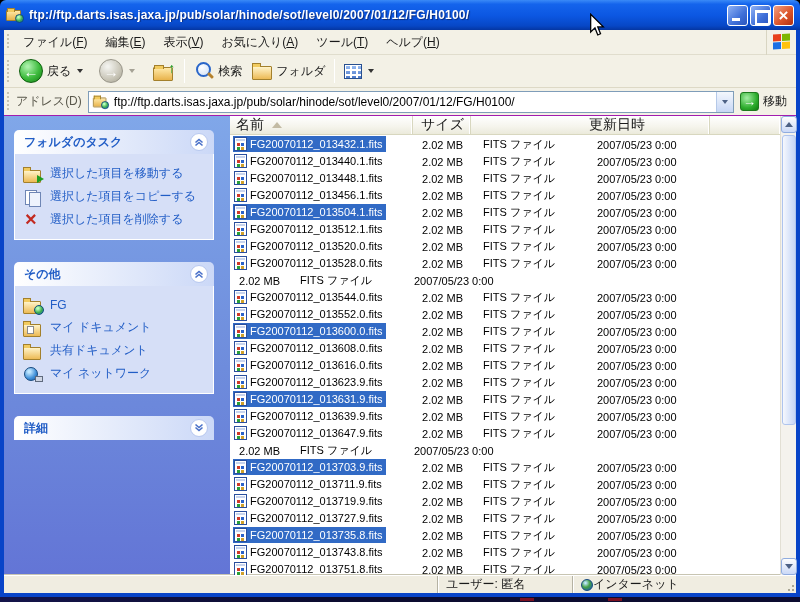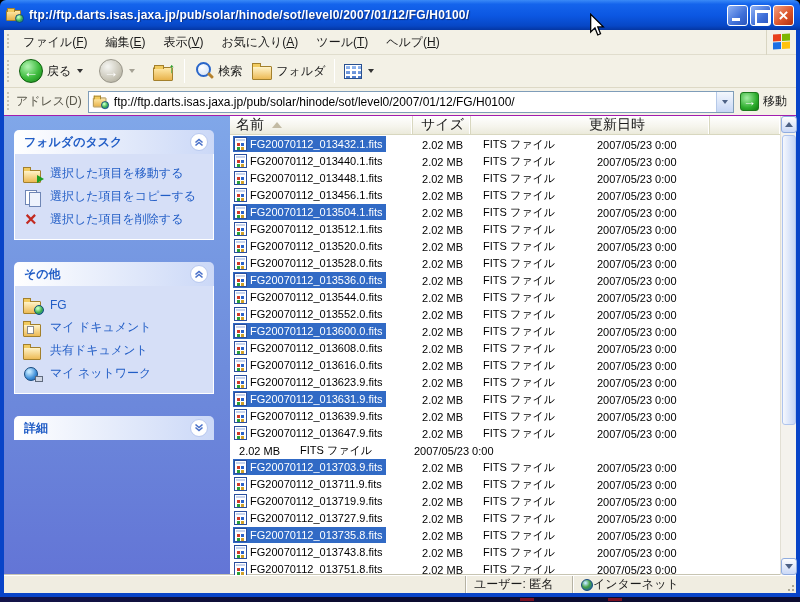--- a/index.html
+++ b/index.html
@@ -143,21 +143,21 @@
   .sbtn.up { top:0; } .sbtn.down { bottom:0; }
   .tri-up { width:0; height:0; border-left:4px solid transparent; border-right:4px solid transparent; border-bottom:5px solid #4d6185; }
   .tri-down { width:0; height:0; border-left:4px solid transparent; border-right:4px solid transparent; border-top:5px solid #4d6185; }
   .sthumb { position:absolute; left:1px; top:19px; width:14px; height:290px; border-radius:3px;
     background:linear-gradient(90deg,#f6f8fd,#dce6fa 50%,#c6d5f5); border:1px solid #aec4ee; }
 
   
   .statusbar { height:18px; display:flex; align-items:center; background:#f0ede1; border-top:1px solid #fff; box-shadow:0 -1px 0 #c8c5b2; font-size:12px; color:#1a1a1a; }
   .spane { height:100%; display:flex; align-items:center; padding:0 8px; border-left:1px solid #b5b2a3; box-shadow:inset 1px 0 0 #fff; white-space:nowrap; }
   .spane.first { flex:1; border-left:none; box-shadow:none; }
-  .spane.user { width:107px; }
+  .spane.user { width:135px; }
   .spane.zone { width:210px; }
   .sglobe { width:12px; height:12px; border-radius:50%; background:radial-gradient(circle at 35% 30%,#bfe6ff 5%,#46a146 45%,#1b5fa8 90%); border:1px solid #14487e; }
   .sgrip { width:14px; height:100%; background:
      radial-gradient(circle at 11px 14px,#a8a593 1.2px,transparent 1.5px),
      radial-gradient(circle at 7px 14px,#a8a593 1.2px,transparent 1.5px),
      radial-gradient(circle at 11px 10px,#a8a593 1.2px,transparent 1.5px); }
 
   .bottomborder { height:4px; background:#0844c8; }
   .taskbar { height:5px; background:linear-gradient(90deg,#14144a,#0c0c30 40%,#0c0c30); position:relative; }
   .taskbar i { position:absolute; top:1px; width:14px; height:3px; background:#7a1020; }
@@ -417,24 +417,20 @@
               <div class="frow">
                 <span class="cell name"><span class="chip">
                     <span class="fits-icon"></span>
                     <span>FG20070112_013528.0.fits</span>
                   </span></span>
                 <span class="cell size">2.02 MB</span>
                 <span class="cell type">FITS ファイル</span>
                 <span class="cell date">2007/05/23 0:00</span>
               </div>
               <div class="frow sel">
-                <span class="cell name"><span class="chip">
-                    <span class="fits-icon"></span>
-                    <span>FG20070112_013536.0.fits</span>
-                  </span></span>
                 <span class="cell size">2.02 MB</span>
                 <span class="cell type">FITS ファイル</span>
                 <span class="cell date">2007/05/23 0:00</span>
               </div>
               <div class="frow">
                 <span class="cell name"><span class="chip">
                     <span class="fits-icon"></span>
                     <span>FG20070112_013544.0.fits</span>
                   </span></span>
                 <span class="cell size">2.02 MB</span>

